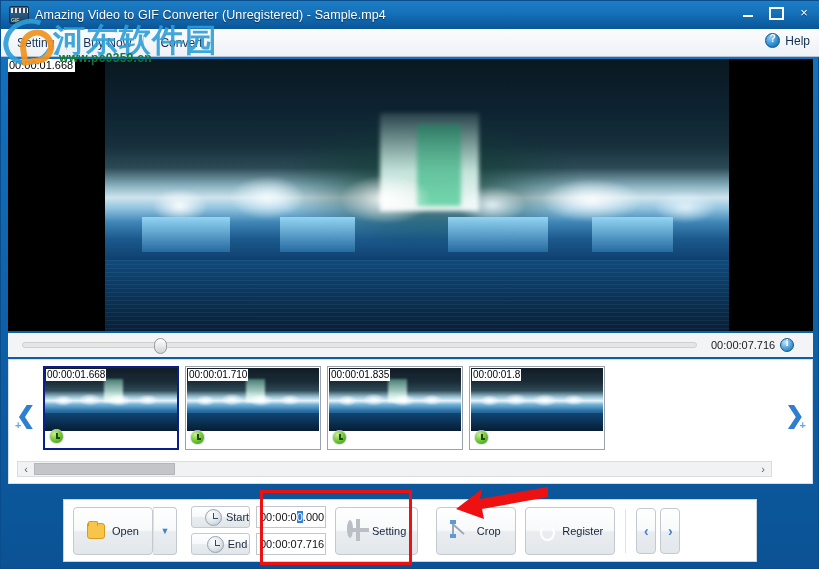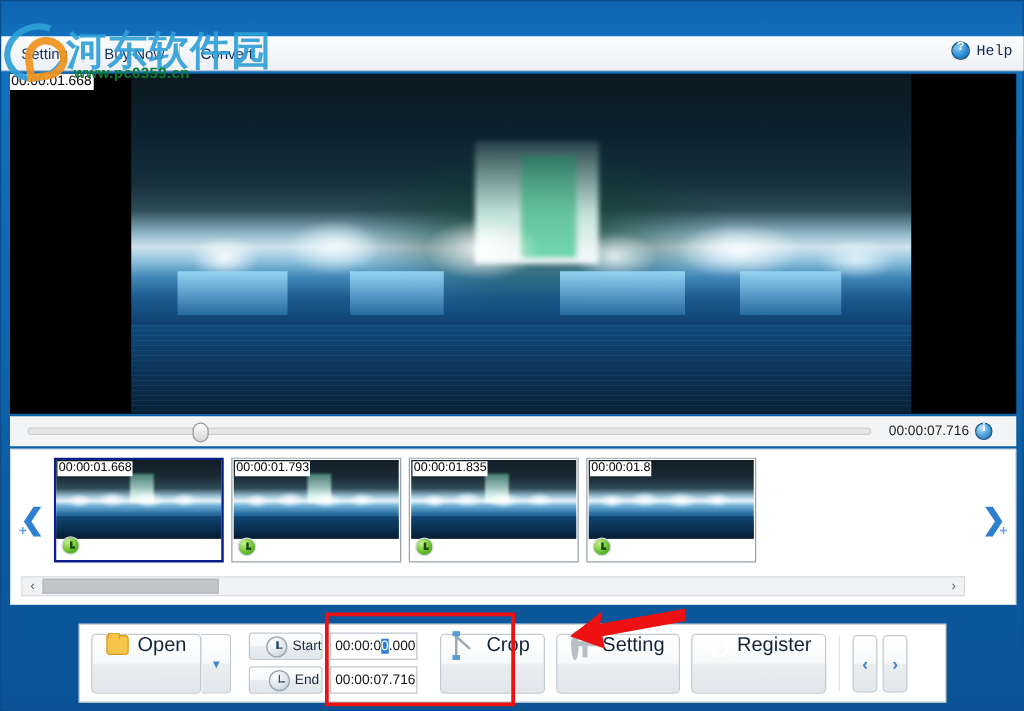--- a/index.html
+++ b/index.html
@@ -51,21 +51,21 @@
     background: linear-gradient(to bottom,#fbfcfd,#eef1f5);
     border-bottom:1px solid #b7c3d1;
     display:flex; align-items:center;
   }
   .menu-item {
     font-size:12px; color:#14335c; padding:3px 12px; margin-left:4px;
     white-space:nowrap; cursor:default;
   }
   .menu-sep { width:1px; height:14px; background:#c6d0dc; }
   .help-wrap {
-    position:absolute; right:10px; top:4px; display:flex; align-items:center; gap:5px;font-family:Liberation Mono, monospace;
+    position:absolute; right:10px; top:4px; display:flex; align-items:center; gap:5px;
   }
   .icon-help {
     width:15px; height:15px; border-radius:50%;
     background: radial-gradient(circle at 35% 30%, #8fcdf4 0%, #2f8fd6 55%, #14619e 100%);
     border:1px solid #12527f; position:relative;
   }
   .icon-help:after{ content:"?"; position:absolute; left:0; right:0; top:-1px;
     text-align:center; color:#fff; font-size:10px; font-weight:bold; }
   .help-label{ font-size:12px; color:#0f2c50; }
 
@@ -239,22 +239,22 @@
   
   .toolbar {
     position:absolute; left:62px; top:498px; width:694px; height:63px;
     background:#ffffff; border:1px solid #cdd4da;
     display:flex; align-items:center;
   }
   .btn {
     height:48px; min-width:80px; margin-left:9px;
     background: linear-gradient(to bottom,#ffffff 0%,#f7f9fa 48%,#eaedf0 52%,#e2e7eb 100%);
     border:1px solid #c2c9d0; border-radius:4px;
-    display:flex; align-items:flex-start; justify-content:center; gap:7px;
-    font-size:16px; color:#13243a; cursor:pointer; padding:0 11px;
+    display:flex; align-items:center; justify-content:center; gap:7px;
+    font-size:11px; color:#13243a; cursor:pointer; padding:0 11px;
   }
   .btn.split { border-right:none; border-radius:4px 0 0 4px; padding-right:6px; }
   .btn-caret {
     height:48px; width:24px;
     background: linear-gradient(to bottom,#ffffff 0%,#f7f9fa 48%,#eaedf0 52%,#e2e7eb 100%);
     border:1px solid #c2c9d0; border-left:1px solid #dde2e6; border-radius:0 4px 4px 0;
     display:flex; align-items:center; justify-content:center; cursor:pointer;
     color:#3d85d0; font-size:9px;
   }
   
@@ -326,20 +326,29 @@
     position:absolute; left:259px; top:489px; width:152px; height:75px;
     border:3px solid #ee1111; z-index:40; pointer-events:none;
   }
   .anno-arrow { position:absolute; left:455px; top:484px; width:92px; height:36px; z-index:40; pointer-events:none; }
 </style>
 </head>
 <body>
 
 <div class="app">
 
+  <div class="titlebar">
+    <div class="app-icon"></div>
+    <div class="title-text">Amazing Video to GIF Converter (Unregistered) - Sample.mp4</div>
+    <div class="win-btns">
+      <div class="wb min"></div>
+      <div class="wb max"></div>
+      <div class="wb">×</div>
+    </div>
+  </div>
 
   <div class="menubar">
     <div class="menu-item">Setting</div>
     <div class="menu-sep"></div>
     <div class="menu-item">Buy Now</div>
     <div class="menu-sep"></div>
     <div class="menu-item">Convert</div>
     <div class="help-wrap">
       <div class="icon-help"></div>
       <div class="help-label">Help</div>
@@ -391,21 +400,21 @@
         </div>
         <div class="thumb-time">00:00:01.668</div>
         <div class="thumb-clock"></div>
       </div>
       <div class="thumb">
         <div class="thumb-img">
           <div class="t-fall"></div>
           <div class="t-spray"></div>
           <div class="t-water"></div>
         </div>
-        <div class="thumb-time">00:00:01.793</div>
+        <div class="thumb-time">00:00:01.710</div>
         <div class="thumb-clock"></div>
       </div>
       <div class="thumb">
         <div class="thumb-img">
           <div class="t-fall"></div>
           <div class="t-spray"></div>
           <div class="t-water"></div>
         </div>
         <div class="thumb-time">00:00:01.835</div>
         <div class="thumb-clock"></div>
@@ -455,38 +464,38 @@
       </div>
       <div class="se-row">
         <div class="se-btn">
           <span class="ic-clock"></span>
           <span>End</span>
         </div>
         <div class="se-field">00:00:07.716</div>
       </div>
     </div>
 
+    <div class="btn">
+      <span class="ic"><span class="ic-gear"></span></span>
+      <span>Setting</span>
+    </div>
+
     <div class="btn" style="margin-left:18px;">
       <span class="ic">
         <span class="ic-crop">
           <span class="ic-crop-h" style="left:-3px;top:-3px;"></span>
           <span class="ic-crop-h" style="right:-3px;top:-3px;"></span>
           <span class="ic-crop-h" style="left:-3px;bottom:-3px;"></span>
           <span class="ic-crop-h" style="right:-3px;bottom:-3px;"></span>
         </span>
       </span>
       <span>Crop</span>
     </div>
 
     <div class="btn">
-      <span class="ic"><span class="ic-gear"></span></span>
-      <span>Setting</span>
-    </div>
-
-    <div class="btn">
       <span class="ic"><span class="ic-convert"></span></span>
       <span>Register</span>
     </div>
 
     <div class="tb-sep"></div>
 
     <div class="nav-mini-wrap">
       <div class="nav-mini">‹</div>
       <div class="nav-mini">›</div>
     </div>

